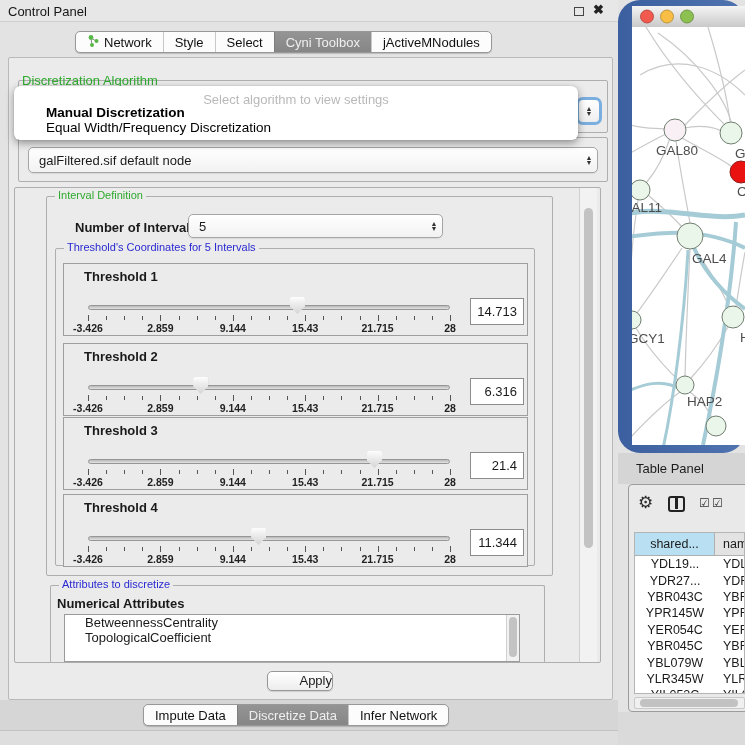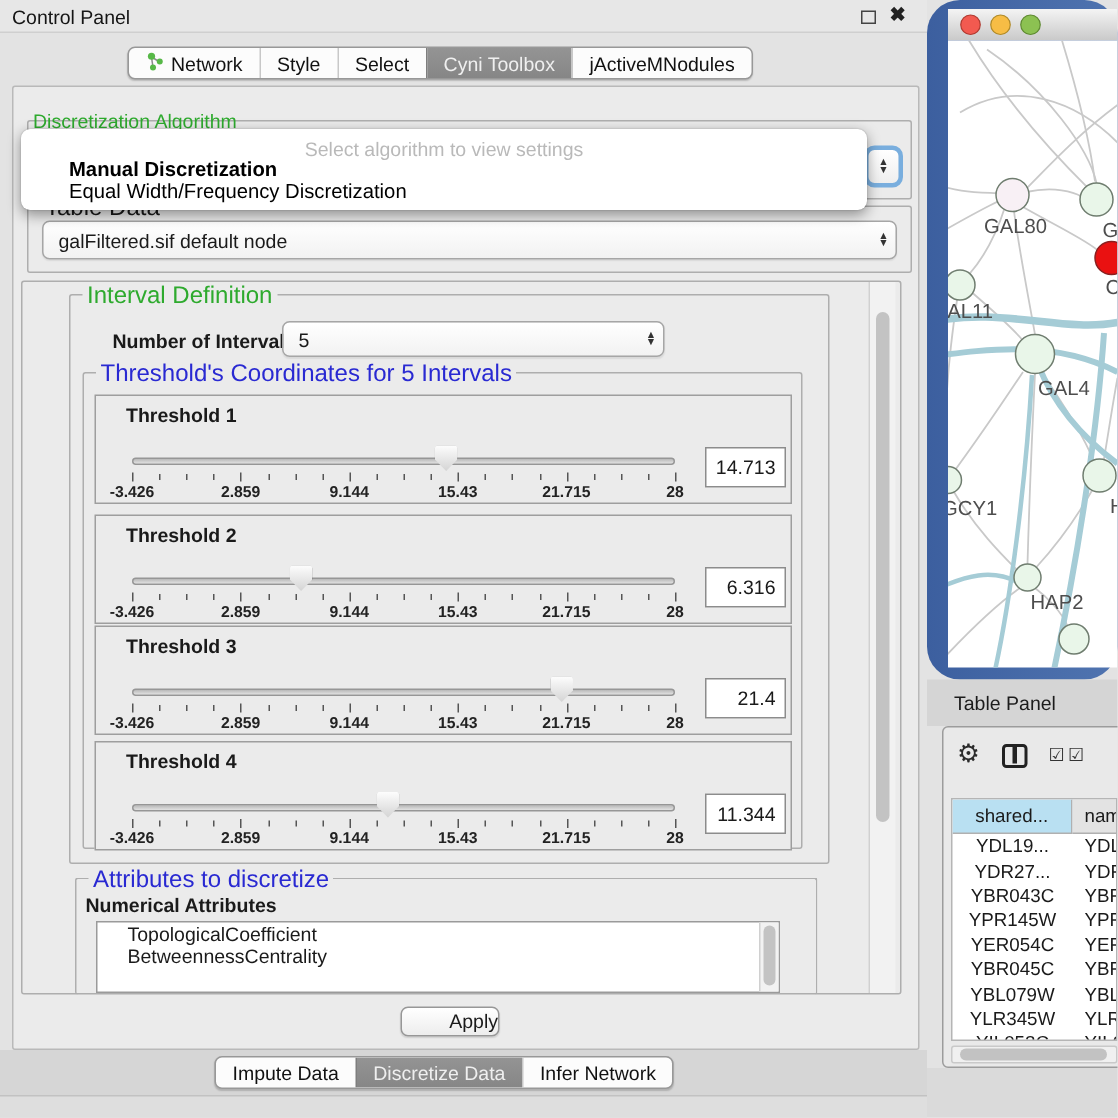--- a/index.html
+++ b/index.html
@@ -27,21 +27,21 @@
   .seg-item:first-child { border-left:none; }
   .seg-item.sel { background:linear-gradient(#949494,#868686); color:#efefef;
                   border-left-color:#7e7e7e; }
 
   
   #cp-body { left:8px; top:57px; width:605px; height:643px; background:#ebebeb;
              border:1px solid #b9b9b9; border-radius:2px; }
 
   .grp { position:absolute; border:1px solid #aeaeae; border-radius:2px; }
   .grp-title { position:absolute; top:-8px; left:8px; background:#ebebeb;
-               padding:0 3px; font-size:16px; white-space:nowrap;text-align:right; }
+               padding:0 3px; font-size:11px; white-space:nowrap;text-align:right; }
   .t-green { color:#2eaa2e; }
   .t-blue  { color:#2929d2; }
 
   
   .combo { position:absolute; background:linear-gradient(#ffffff,#f2f2f2);
            border:1px solid #a6a6a6; border-radius:5px;
            display:flex; align-items:center; font-size:13px;
            box-shadow:0 1px 1px rgba(0,0,0,.08); cursor:default; }
   .combo .val { flex:1; padding:0 10px; white-space:nowrap; overflow:hidden; }
   .stepper { width:16px; display:flex; flex-direction:column; align-items:center;
@@ -127,21 +127,21 @@
 </head>
 <body>
 
 <div id="app">
 
   <div class="abs" id="cp-titlebar"></div>
   <div class="abs" id="cp-title">Control Panel</div>
   <div class="abs win-btn" id="float-icon"></div>
   <div class="abs win-btn" id="close-icon">✖</div>
 
-  <div class="abs seg" style="left:85px; top:31px;" id="top-tabs">
+  <div class="abs seg" style="left:75px; top:31px;" id="top-tabs">
       <div class="seg-item">
         <span><svg width="13" height="14" viewBox="0 0 13 14">
             <line x1="4" y1="4" x2="9" y2="7" stroke="#8a8a8a"></line>
             <line x1="4" y1="4" x2="5" y2="11" stroke="#8a8a8a"></line>
             <circle cx="4" cy="3.5" r="2.4" fill="#57b847"></circle>
             <circle cx="9.5" cy="7" r="2" fill="#57b847"></circle>
             <circle cx="5" cy="11" r="2" fill="#57b847"></circle>
           </svg></span>
         <span>Network</span>
       </div>
@@ -350,22 +350,22 @@
         </div>
         <div class="tval">11.344</div>
       </div>
     </div>
 
   <div class="grp" style="left:50px; top:585px; width:495px; height:78px; border-bottom:none;">
     <span class="grp-title t-blue">Attributes to discretize</span>
   </div>
   <div class="abs" style="left:57px; top:596px; font-weight:bold; font-size:13px;">Numerical Attributes</div>
   <div class="abs" id="attr-list">
+      <div class="item">BetweennessCentrality</div>
       <div class="item">TopologicalCoefficient</div>
-      <div class="item">BetweennessCentrality</div>
     </div>
   <div class="vscroll" style="left:506px; top:615px; width:13px; height:46px;">
     <div class="vthumb" style="left:2px; top:2px; width:8px; height:40px;"></div>
   </div>
 
   <div class="btn" style="left:267px; top:671px; width:66px; height:20px; line-height:18px;">Apply</div>
 
   <div class="abs" id="cp-bottom-area">
       <div class="lower"></div>
     </div>

